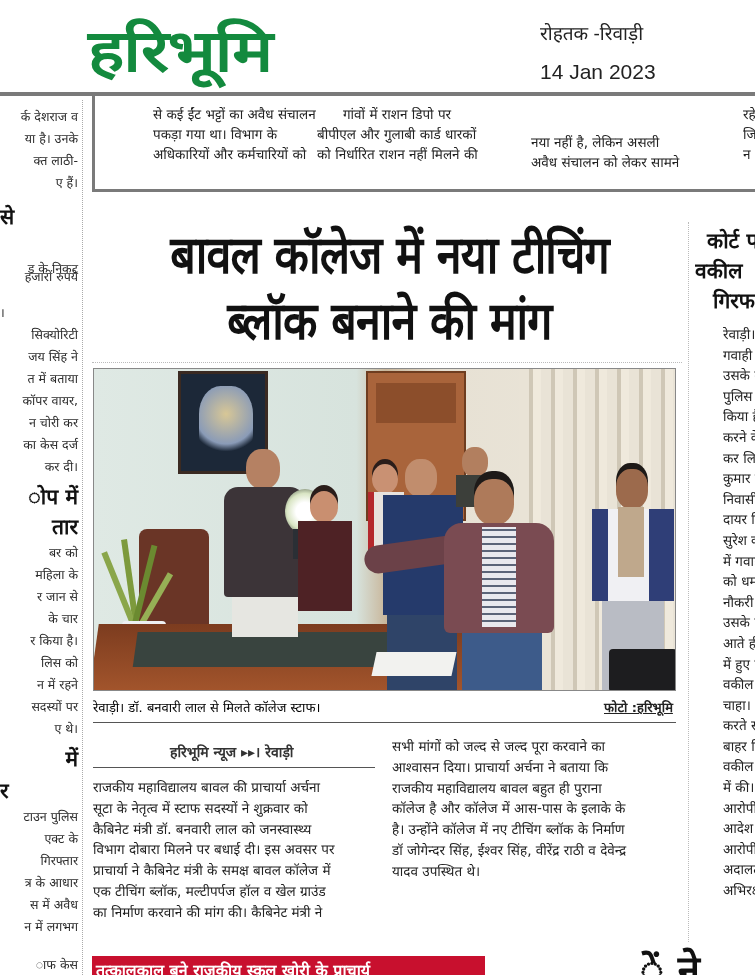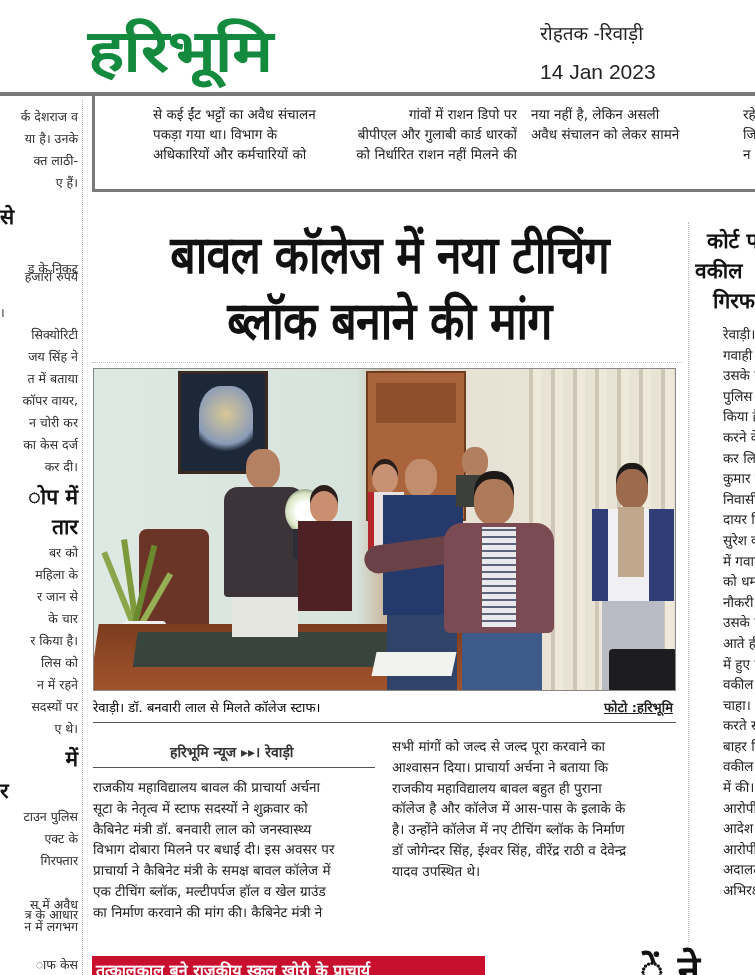--- a/index.html
+++ b/index.html
@@ -104,39 +104,39 @@
   <div class="line" style="top:576px">न में रहने</div>
   <div class="line" style="top:598px">सदस्यों पर</div>
   <div class="line" style="top:620px">ए थे।</div>
 
   <div class="hl" style="top:644px">में</div>
   <div class="hl" style="top:676px; left:0; right:auto;">र</div>
 
   <div class="line" style="top:708px">टाउन पुलिस</div>
   <div class="line" style="top:730px">एक्ट के</div>
   <div class="line" style="top:752px">गिरफ्तार</div>
-  <div class="line" style="top:806px">त्र के आधार</div>
+  <div class="line" style="top:774px">त्र के आधार</div>
   <div class="line" style="top:796px">स में अवैध</div>
   <div class="line" style="top:818px">न में लगभग</div>
   <div class="line" style="top:856px">ाफ केस</div>
 </div>
 <div class="vdots"></div>
 
 <div class="top-box">
   <div class="tb-col" style="left:10px; width:200px;margin-left:48px;">
     <div>से कई ईंट भट्टों का अवैध संचालन</div>
     <div>पकड़ा गया था। विभाग के</div>
     <div>अधिकारियों और कर्मचारियों को</div>
   </div>
-  <div class="tb-col" style="left:222px; width:200px;text-align:right;">
+  <div class="tb-col" style="left:222px; width:200px;">
     <div style="padding-left:26px">गांवों में राशन डिपो पर</div>
     <div>बीपीएल और गुलाबी कार्ड धारकों</div>
     <div>को निर्धारित राशन नहीं मिलने की</div>
   </div>
-  <div class="tb-col" style="left:436px; width:200px;">
+  <div class="tb-col" style="left:436px; width:200px;margin-top:28px;">
     <div>नया नहीं है, लेकिन असली</div>
     <div>अवैध संचालन को लेकर सामने</div>
   </div>
   <div class="tb-col" style="left:648px; width:15px;">
     <div>रहे</div>
     <div>जि</div>
     <div>न</div>
   </div>
 </div>
 

